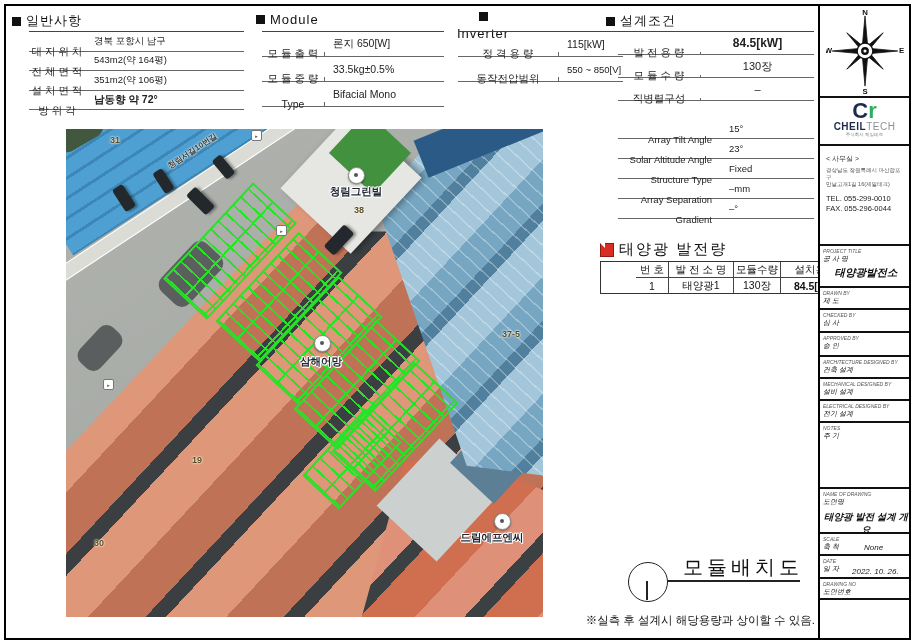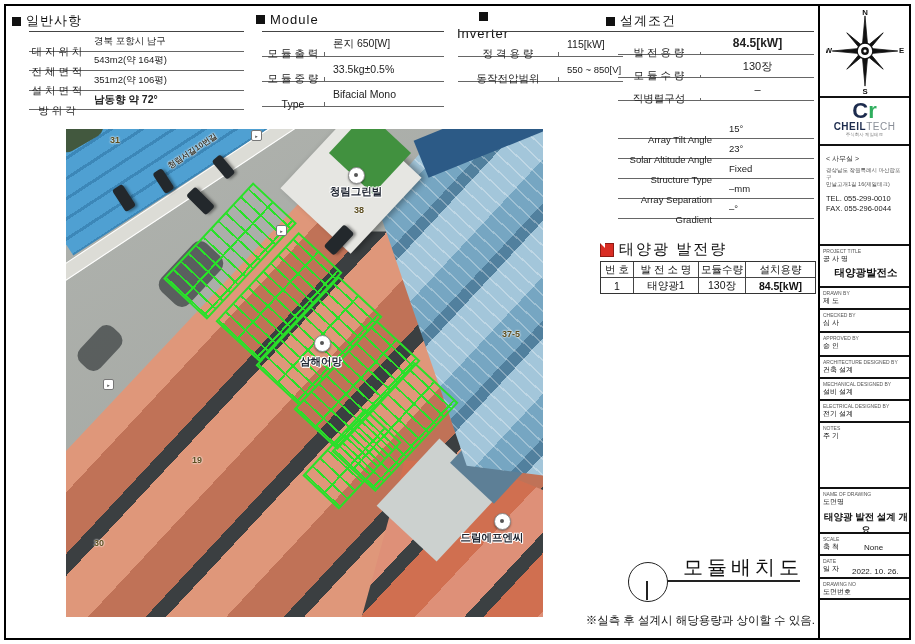--- a/index.html
+++ b/index.html
@@ -14,21 +14,21 @@
   .tbl .lbl{display:flex;align-items:center;justify-content:center;font-size:10.5px;color:#222;border-right:1px solid #666;margin-top:20px;}
   .tbl .val{display:flex;align-items:center;font-size:10.5px;color:#222;padding-left:8px;flex:1;}
   .t1 .row{height:18.5px}.t1 .lbl{flex:0 0 56px}
   .t2 .row{height:24px}.t2 .lbl{flex:0 0 62px}
   .t3 .row{height:24px}.t3 .lbl{flex:0 0 100px}
   .t4 .row{height:22px}.t4 .lbl{flex:0 0 82px}
   .t4 .val{justify-content:center;padding-left:0;font-size:11px}
   .t4b .row{height:19px}.t4b .lbl{flex:0 0 94px;justify-content:flex-end;padding-right:8px;font-size:9.5px}
   .bold{font-weight:bold}
   
-  .gt{position:absolute;left:600px;top:261px;width:214px;border:1.2px solid #333;font-size:10.5px;}
+  .gt{position:absolute;left:600px;top:261px;width:214px;border:1.2px solid #333;font-size:10.5px;padding-left:35px;}
   .gt .grow{display:flex;}
   .gt .grow:first-child{border-bottom:1px solid #444;}
   .gt .gcell{height:15px;display:flex;align-items:center;justify-content:center;border-right:1px solid #444;}
   .gt .gcell:last-child{border-right:none;}
   .gc0{flex:0 0 32px}.gc1{flex:0 0 64px}.gc2{flex:0 0 46px}.gc3{flex:1}
   .redicon{width:12px;height:12px;background:#d92c23;position:relative;display:inline-block;border:1px solid #8e1a14;}
   .redicon:before{content:"";position:absolute;left:-1px;top:-1px;border-style:solid;border-width:5px 5px 0 0;border-color:#fff transparent transparent transparent;transform:rotate(90deg);}
   
   .fcircle{position:absolute;left:628px;top:562px;width:38px;height:38px;border:1.6px solid #222;border-radius:50%;background:#fff;}
   .fline{position:absolute;left:628px;top:580px;width:172px;height:2px;background:#222;}
@@ -79,21 +79,21 @@
   .logobox{height:48px;text-align:center;padding-top:3px;}
   .logomark{font-size:22px;font-weight:bold;line-height:20px;}
   .logoC{color:#1c2b4d;}.logoR{color:#2fae5e;}
   .logoname{font-size:10px;letter-spacing:.5px;line-height:11px;}
   .lnb{color:#1c2b4d;font-weight:bold}.lnl{color:#8a8f98;}
   .logosub{font-size:4.5px;color:#888;}
   .officebox{height:100px;padding:8px 5px 0 6px;box-sizing:border-box;}
   .offhead{font-size:7px;color:#333;margin-bottom:3px;}
   .offaddr{font-size:5.5px;color:#555;line-height:7px;}
   .offtel{font-size:7.5px;color:#222;margin-top:6px;line-height:10px;}
-  .fbox{position:relative;padding:2px 0 16px 3px;box-sizing:border-box;}
+  .fbox{position:relative;padding:2px 0 16px 3px;box-sizing:border-box;font-style:italic;}
   .fen{font-size:5px;color:#555;line-height:6px;}
   .fkr{font-size:7px;color:#111;line-height:8px;margin-top:1px;}
   .fval{text-align:center;font-size:10.5px;font-weight:bold;margin-top:3px;}
   .fval2{text-align:center;font-size:9.5px;font-weight:bold;margin-top:5px;}
   .fvabs{position:absolute;font-size:8px;color:#222;}
 </style>
 </head>
 <body>
 
 <div class="frame"></div>

